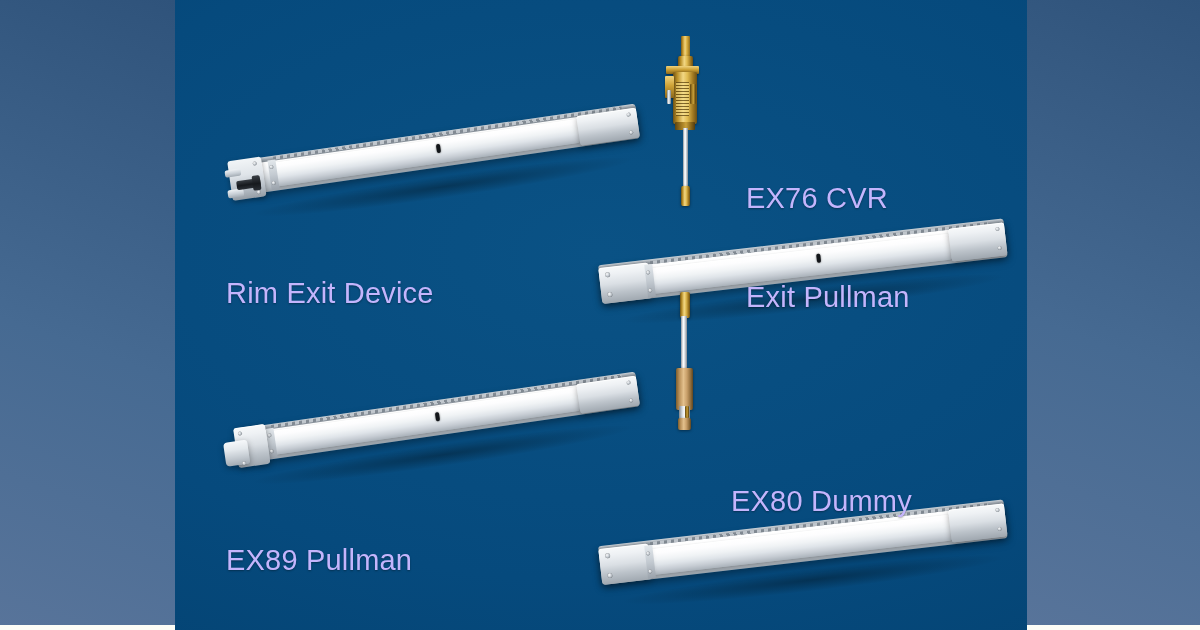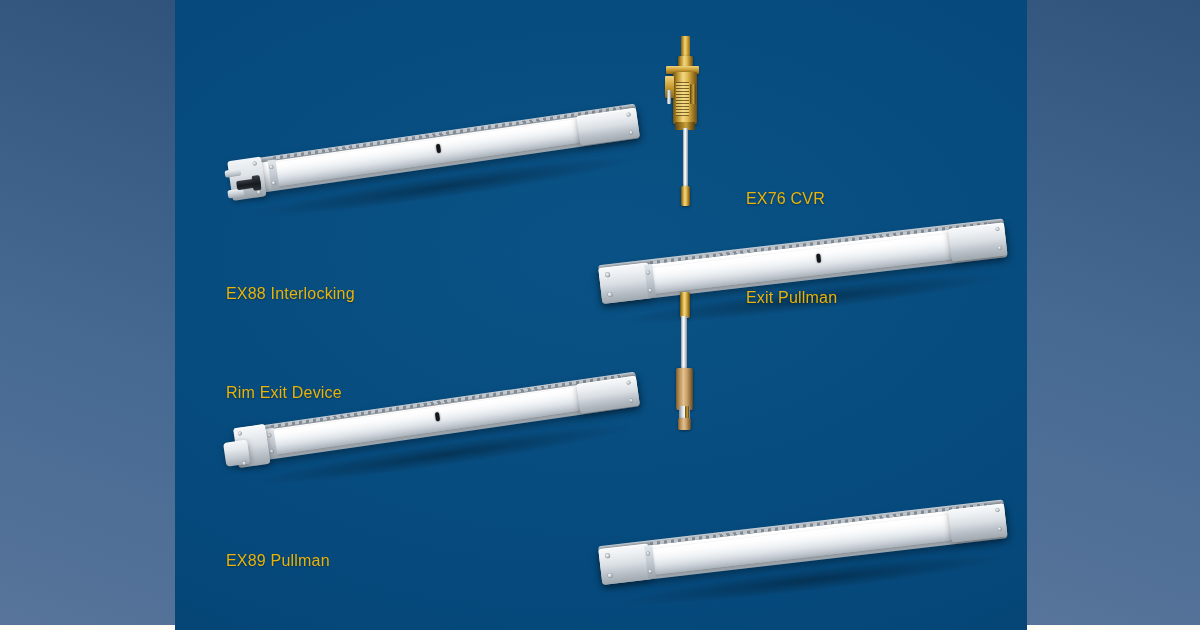--- a/index.html
+++ b/index.html
@@ -26,22 +26,22 @@
 
   .center-panel {
     position:absolute; top:0; left:175px; width:852px; height:630px;
     background:#064a7d;
     background-image:radial-gradient(ellipse 120% 95% at 50% 40%, #0a5285 0%, #064a7d 55%, #03406e 100%);
   }
 
   
   .label {
     position:absolute;
-    color:#eab308;
-    font-size:16px;
+    color:#c4b5fd;
+    font-size:29px;
     line-height:33px;
     letter-spacing:.2px;
     white-space:pre;
     text-shadow:0 1px 2px rgba(0,0,0,.35);
   }
 
   
   .device { position:absolute; transform-origin:left center; }
 
   
@@ -210,21 +210,20 @@
     <div class="latch-house" style="left:0px; top:1px; width:34px; height:40px;"></div>
     <div class="latch-arm" style="left:-4px; top:10px; width:16px; height:7px;"></div>
     <div class="latch-arm" style="left:-4px; top:30px; width:16px; height:8px;"></div>
     <div class="latch-bolt" style="left:6px; top:22px; width:24px; height:9px;"></div>
     <div class="latch-bolt" style="left:22px; top:19px; width:8px; height:15px;"></div>
     <div class="screw tiny" style="left:25px; top:5px;"></div>
     <div class="screw tiny" style="left:25px; top:34px;"></div>
   </div>
 
   <div class="label" style="left:226px; top:211px;">
-    <div>EX88 Interlocking</div>
     <div>Rim Exit Device</div>
   </div>
 
   <div class="rod-assembly" style="left:664px; top:36px; width:44px; height:170px;">
     <div class="rod-brass" style="left:17px; top:0px; width:9px; height:22px;"></div>
     <div class="brass-block" style="left:14px; top:20px; width:15px; height:12px;"></div>
     <div class="brass-plate" style="left:2px; top:30px; width:33px; height:8px;"></div>
     <div class="brass-block" style="left:9px; top:36px; width:24px; height:52px;"></div>
     <div class="brass-rib" style="left:12px; top:46px; width:13px; height:34px;"></div>
     <div class="brass-dark" style="left:26px; top:48px; width:6px; height:20px;"></div>
@@ -318,15 +317,16 @@
     <div class="endcap-side" style="left:46px; top:6px; width:8px; height:33px;"></div>
     <div class="screw tiny" style="left:47px; top:12px;"></div>
     <div class="screw tiny" style="left:47px; top:30px;"></div>
 
     <div class="endcap" style="left:352px; top:5px; width:56px; height:33px;"></div>
     <div class="screw tiny" style="left:399px; top:9px;"></div>
     <div class="screw tiny" style="left:399px; top:28px;"></div>
   </div>
 
   <div class="label" style="left:731px; top:419px;">
+    <div>EX80 Dummy</div>
   </div>
 
 </div>
 
 </body></html>

